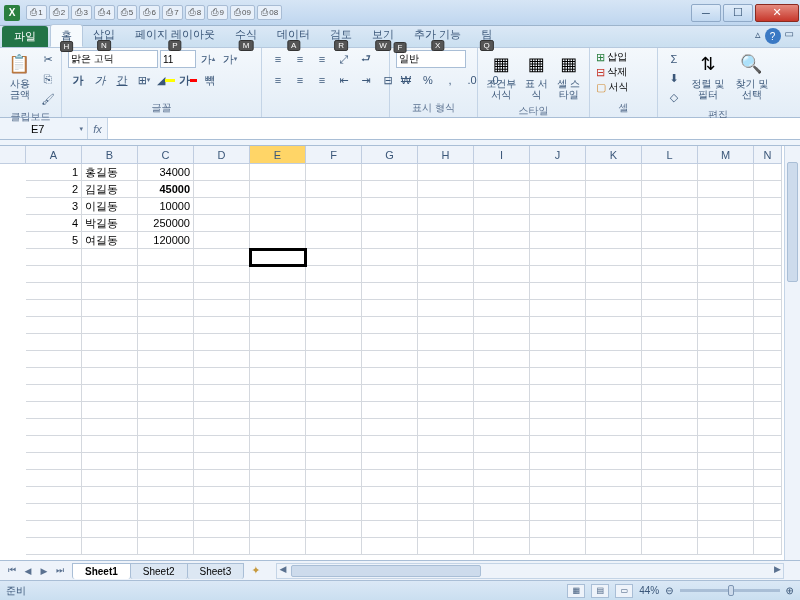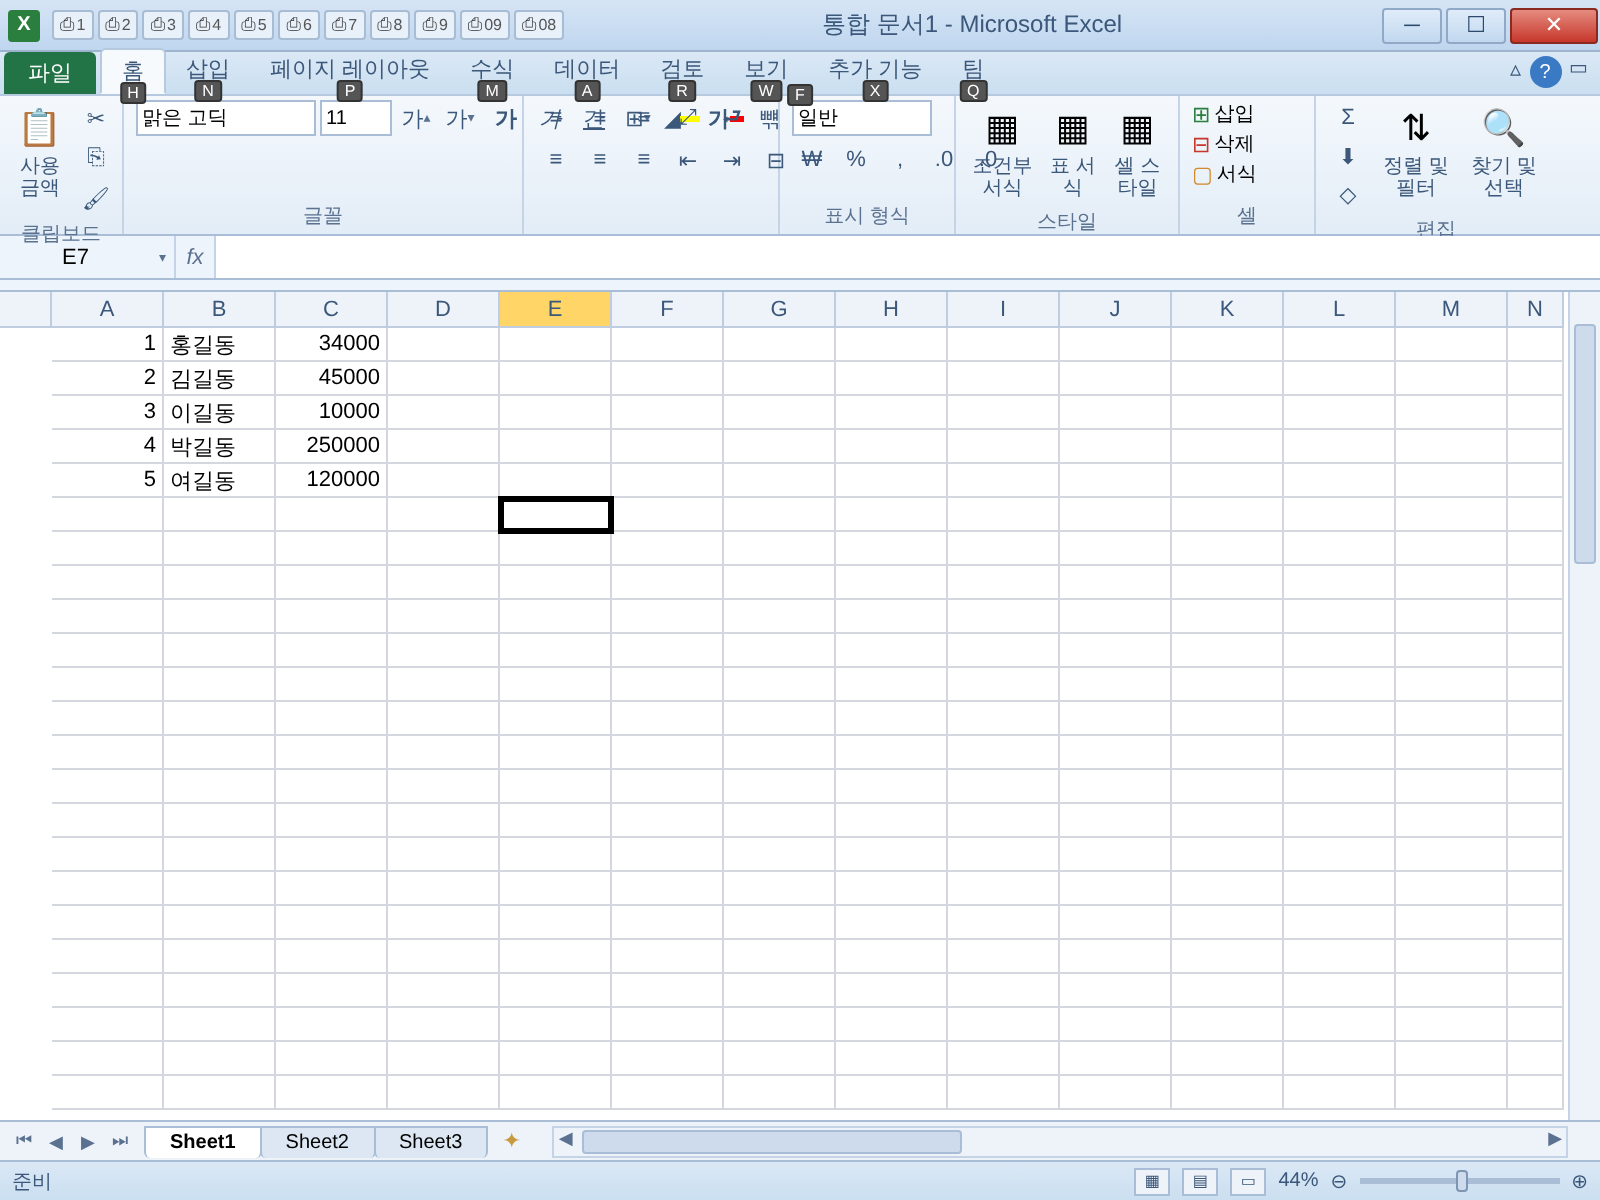--- a/index.html
+++ b/index.html
@@ -134,21 +134,20 @@
         <div class="qat-btn">
           <span>⎙</span>
           <span class="qat-num">09</span>
         </div>
         <div class="qat-btn">
           <span>⎙</span>
           <span class="qat-num">08</span>
         </div>
       </div>
   </div>
-  <div class="title-text">통합 문서1 - Microsoft Excel</div>
   <div class="win-buttons">
     <div class="win-btn win-min">─</div>
     <div class="win-btn win-max">☐</div>
     <div class="win-btn win-close">✕</div>
   </div>
 </div>
 
 <div class="ribbon-tabs">
   <div class="file-tab"><span>파일</span><div class="tab-key">F</div></div>
   <div id="tabs-container" style="display:flex">
@@ -178,21 +177,21 @@
       </div>
       <div class="small-col">
         <div class="small-btn">✂</div>
         <div class="small-btn">⎘</div>
         <div class="small-btn">🖌</div>
       </div>
     </div>
     <div class="group-label">클립보드</div>
   </div>
   <div class="ribbon-group" style="width:200px">
-    <div class="group-body" style="flex-direction:row;gap:3px">
+    <div class="group-body" style="flex-direction:column;gap:3px">
       <div class="row">
         <input class="font-select" value="맑은 고딕" style="">
         <input class="size-select" value="11" style="">
         <div class="small-btn">가<span class="chev">▴</span></div>
         <div class="small-btn">가<span class="chev">▾</span></div>
       </div>
       <div class="row">
         <div class="small-btn" style="font-weight:bold">가</div>
         <div class="small-btn" style="font-style:italic">가</div>
         <div class="small-btn" style="text-decoration:underline">간</div>
@@ -347,21 +346,21 @@
           <div class="cell" style="width: 56px;"></div>
           <div class="cell" style="width: 56px;"></div>
           <div class="cell" style="width: 56px;"></div>
           <div class="cell" style="width: 56px;"></div>
           <div class="cell" style="width: 56px;"></div>
           <div class="cell" style="width: 28px;"></div>
         </div>
         <div class="cell-row">
           <div class="cell r" style="width: 56px;">2</div>
           <div class="cell" style="width: 56px;">김길동</div>
-          <div class="cell r" style="width: 56px;">45000</div>
+          <div class="cell r" style="width: 56px; font-weight: bold;">45000</div>
           <div class="cell" style="width: 56px;"></div>
           <div class="cell" style="width: 56px;"></div>
           <div class="cell" style="width: 56px;"></div>
           <div class="cell" style="width: 56px;"></div>
           <div class="cell" style="width: 56px;"></div>
           <div class="cell" style="width: 56px;"></div>
           <div class="cell" style="width: 56px;"></div>
           <div class="cell" style="width: 56px;"></div>
           <div class="cell" style="width: 56px;"></div>
           <div class="cell" style="width: 56px;"></div>

